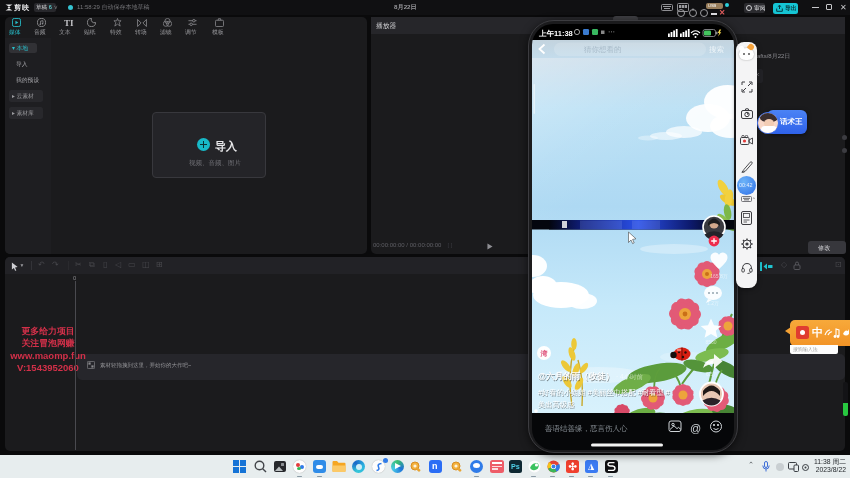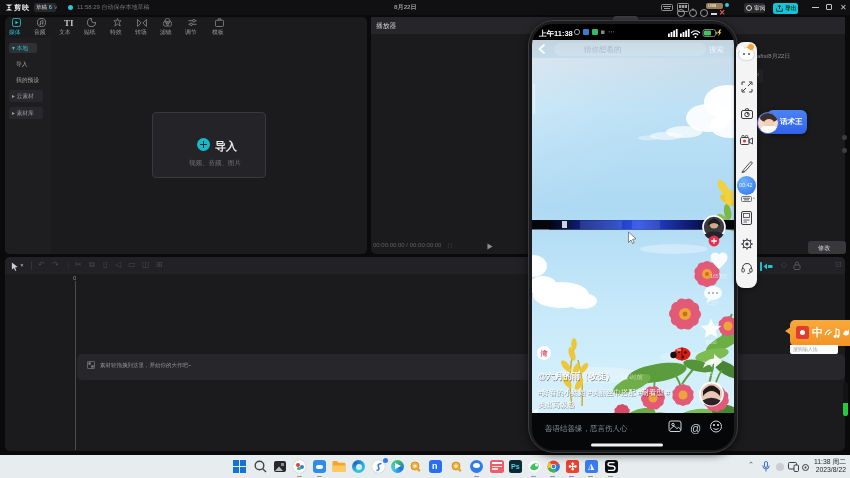--- a/index.html
+++ b/index.html
@@ -164,20 +164,21 @@
       <svg class="abs" style="left:788px;top:4px;" width="8" height="9" viewBox="0 0 8 9">
           <rect x="1" y="4" width="6" height="4.5" rx="1" fill="none" stroke="#55555a"></rect>
           <path d="M2.5 4 L2.5 2.5 Q2.5 1 4 1 Q5.5 1 5.5 2.5 L5.5 4" fill="none" stroke="#55555a"></path>
         </svg>
       <div class="abs dim" style="left:830px;top:3px;font-size:10px;transform:scale(0.8);transform-origin:0 0;">⊡</div>
     </div>
 
     <div class="abs" style="left:68px;top:17.5px;font-size:9px;transform:scale(0.65);transform-origin:0 0;color:#8a8a8e;">0</div>
     <div class="abs" style="left:70px;top:24px;width:1px;height:169px;background:#4a4a4f;z-index:6;"></div>
 
+    <div class="abs" style="left:-5px;top:68px;width:96px;text-align:center;color:#d23049;font-weight:bold;font-size:9.5px;line-height:12.3px;z-index:5;white-space:nowrap;"><span style="font-size:8.9px;">更多给力项目</span><br><span style="font-size:8.9px;">关注冒泡网赚</span><br>www.maomp.fun<br>V:1543952060</div>
 
     <div class="abs" style="left:72px;top:97px;width:768px;height:26px;background:#26262b;border-radius:5px;"></div>
     <svg class="abs" style="left:82px;top:104px;" width="8" height="8" viewBox="0 0 11 11">
       <rect x="0.5" y="0.5" width="10" height="10" rx="1.5" fill="none" stroke="#8a8a8e"></rect>
       <rect x="2" y="2" width="3" height="3" fill="#8a8a8e"></rect>
         <rect x="6" y="6" width="3" height="3" fill="#8a8a8e"></rect>
     </svg>
     <div class="abs" style="left:95px;top:104px;font-size:10px;transform:scale(0.55);transform-origin:0 0;color:#96969a;">素材轻拖拽到这里，开始你的大作吧~</div>
   </div>
 

